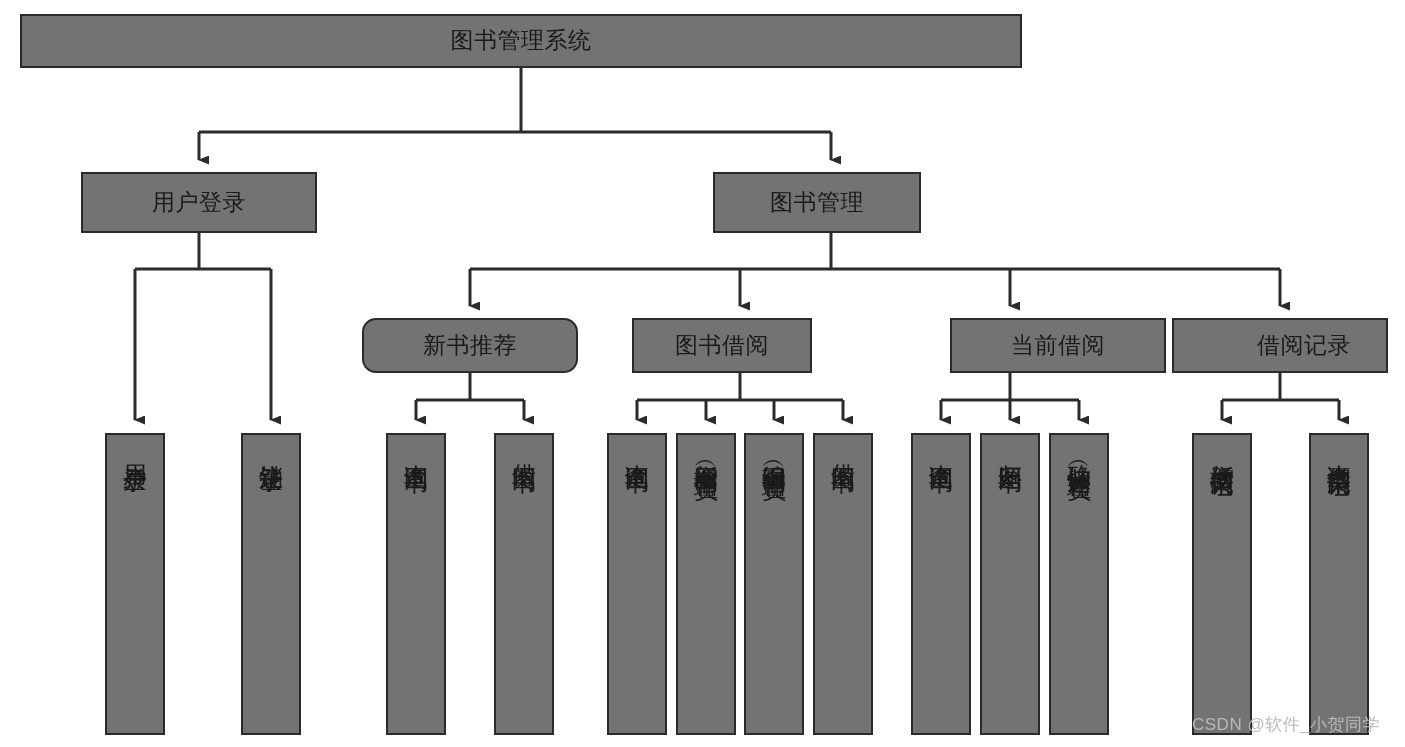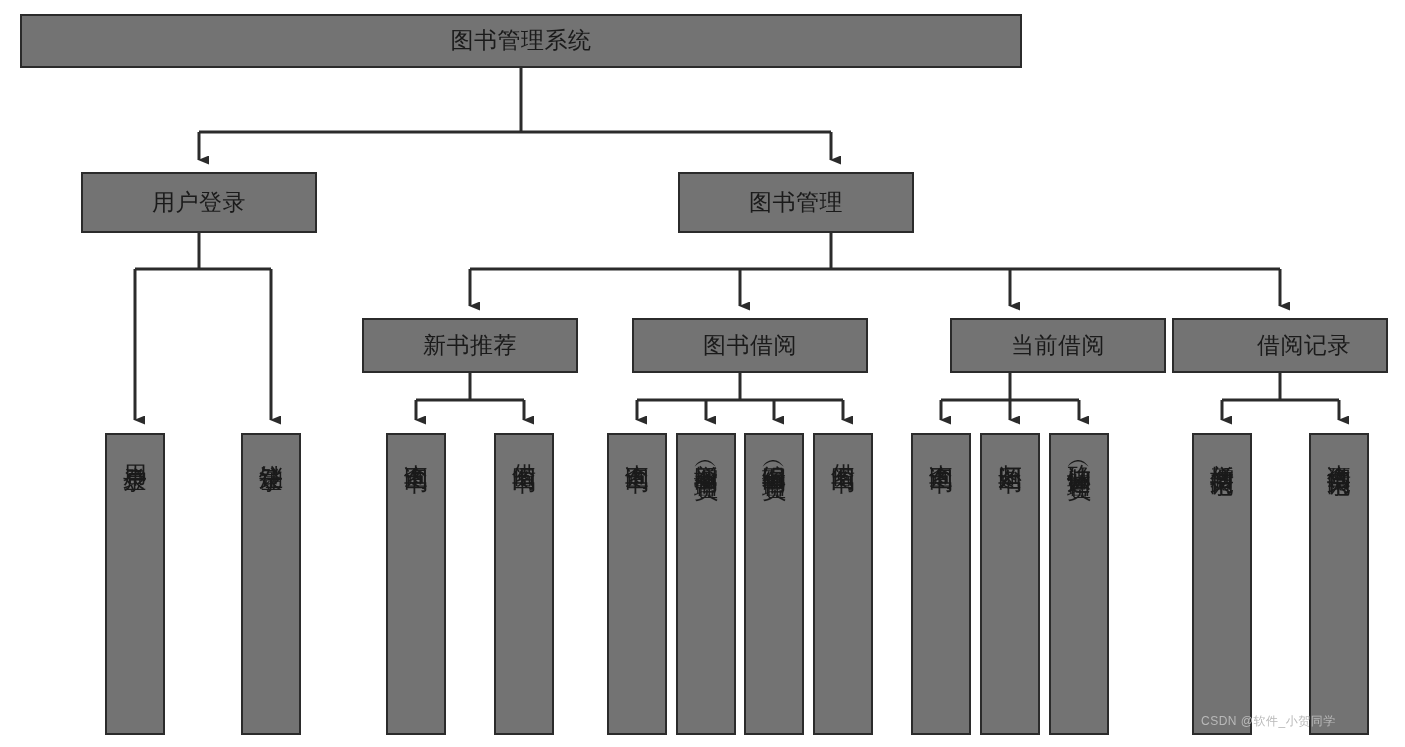--- a/index.html
+++ b/index.html
@@ -54,25 +54,24 @@
     writing-mode: vertical-rl;
     text-orientation: upright;
     font-size: 24px;
     letter-spacing: 2px;
     line-height: 1;
   }
   .watermark {
     position: absolute;
     left: 1192px;
     top: 713px;
-    font-size: 12px;
+    font-size: 17px;
     color: #b9b9b9;
     white-space: nowrap;
     letter-spacing: 0.5px;
-    padding-left: 9px;
   }
 </style>
 </head>
 <body>
 
 <div id="diagram-root">
 
   <svg class="connectors" viewBox="0 0 1405 747">
     <defs>
       <marker id="arrow" markerWidth="9" markerHeight="11" refX="4.5" refY="10" orient="auto" markerUnits="userSpaceOnUse">
@@ -123,28 +122,28 @@
     </g>
   </svg>
 
   <div class="node horizontal" style="left:20px; top:14px; width:1002px; height:54px;">
     <span class="node-label">图书管理系统</span>
   </div>
 
   <div class="node horizontal" style="left:81px; top:172px; width:236px; height:61px;">
     <span class="node-label">用户登录</span>
   </div>
-  <div class="node horizontal" style="left:678px; top:172px; width:236px; height:61px;">
+  <div class="node horizontal" style="left:713px; top:172px; width:208px; height:61px;">
     <span class="node-label">图书管理</span>
   </div>
 
-  <div class="node horizontal" style="left:362px; top:318px; width:216px; height:55px;">
+  <div class="node horizontal" style="left:362px; top:318px; width:216px; height:55px;border-radius:14px;">
     <span class="node-label">新书推荐</span>
   </div>
-  <div class="node horizontal" style="left:632px; top:318px; width:236px; height:55px;">
+  <div class="node horizontal" style="left:632px; top:318px; width:180px; height:55px;">
     <span class="node-label">图书借阅</span>
   </div>
   <div class="node horizontal" style="left:950px; top:318px; width:216px; height:55px;">
     <span class="node-label">当前借阅</span>
   </div>
   <div class="node horizontal" style="left:1172px; top:318px; width:216px; height:55px;padding-left:48px;">
     <span class="node-label">借阅记录</span>
   </div>
 
   <div class="node vertical" style="left:105px; top:433px; width:60px; height:302px;">

